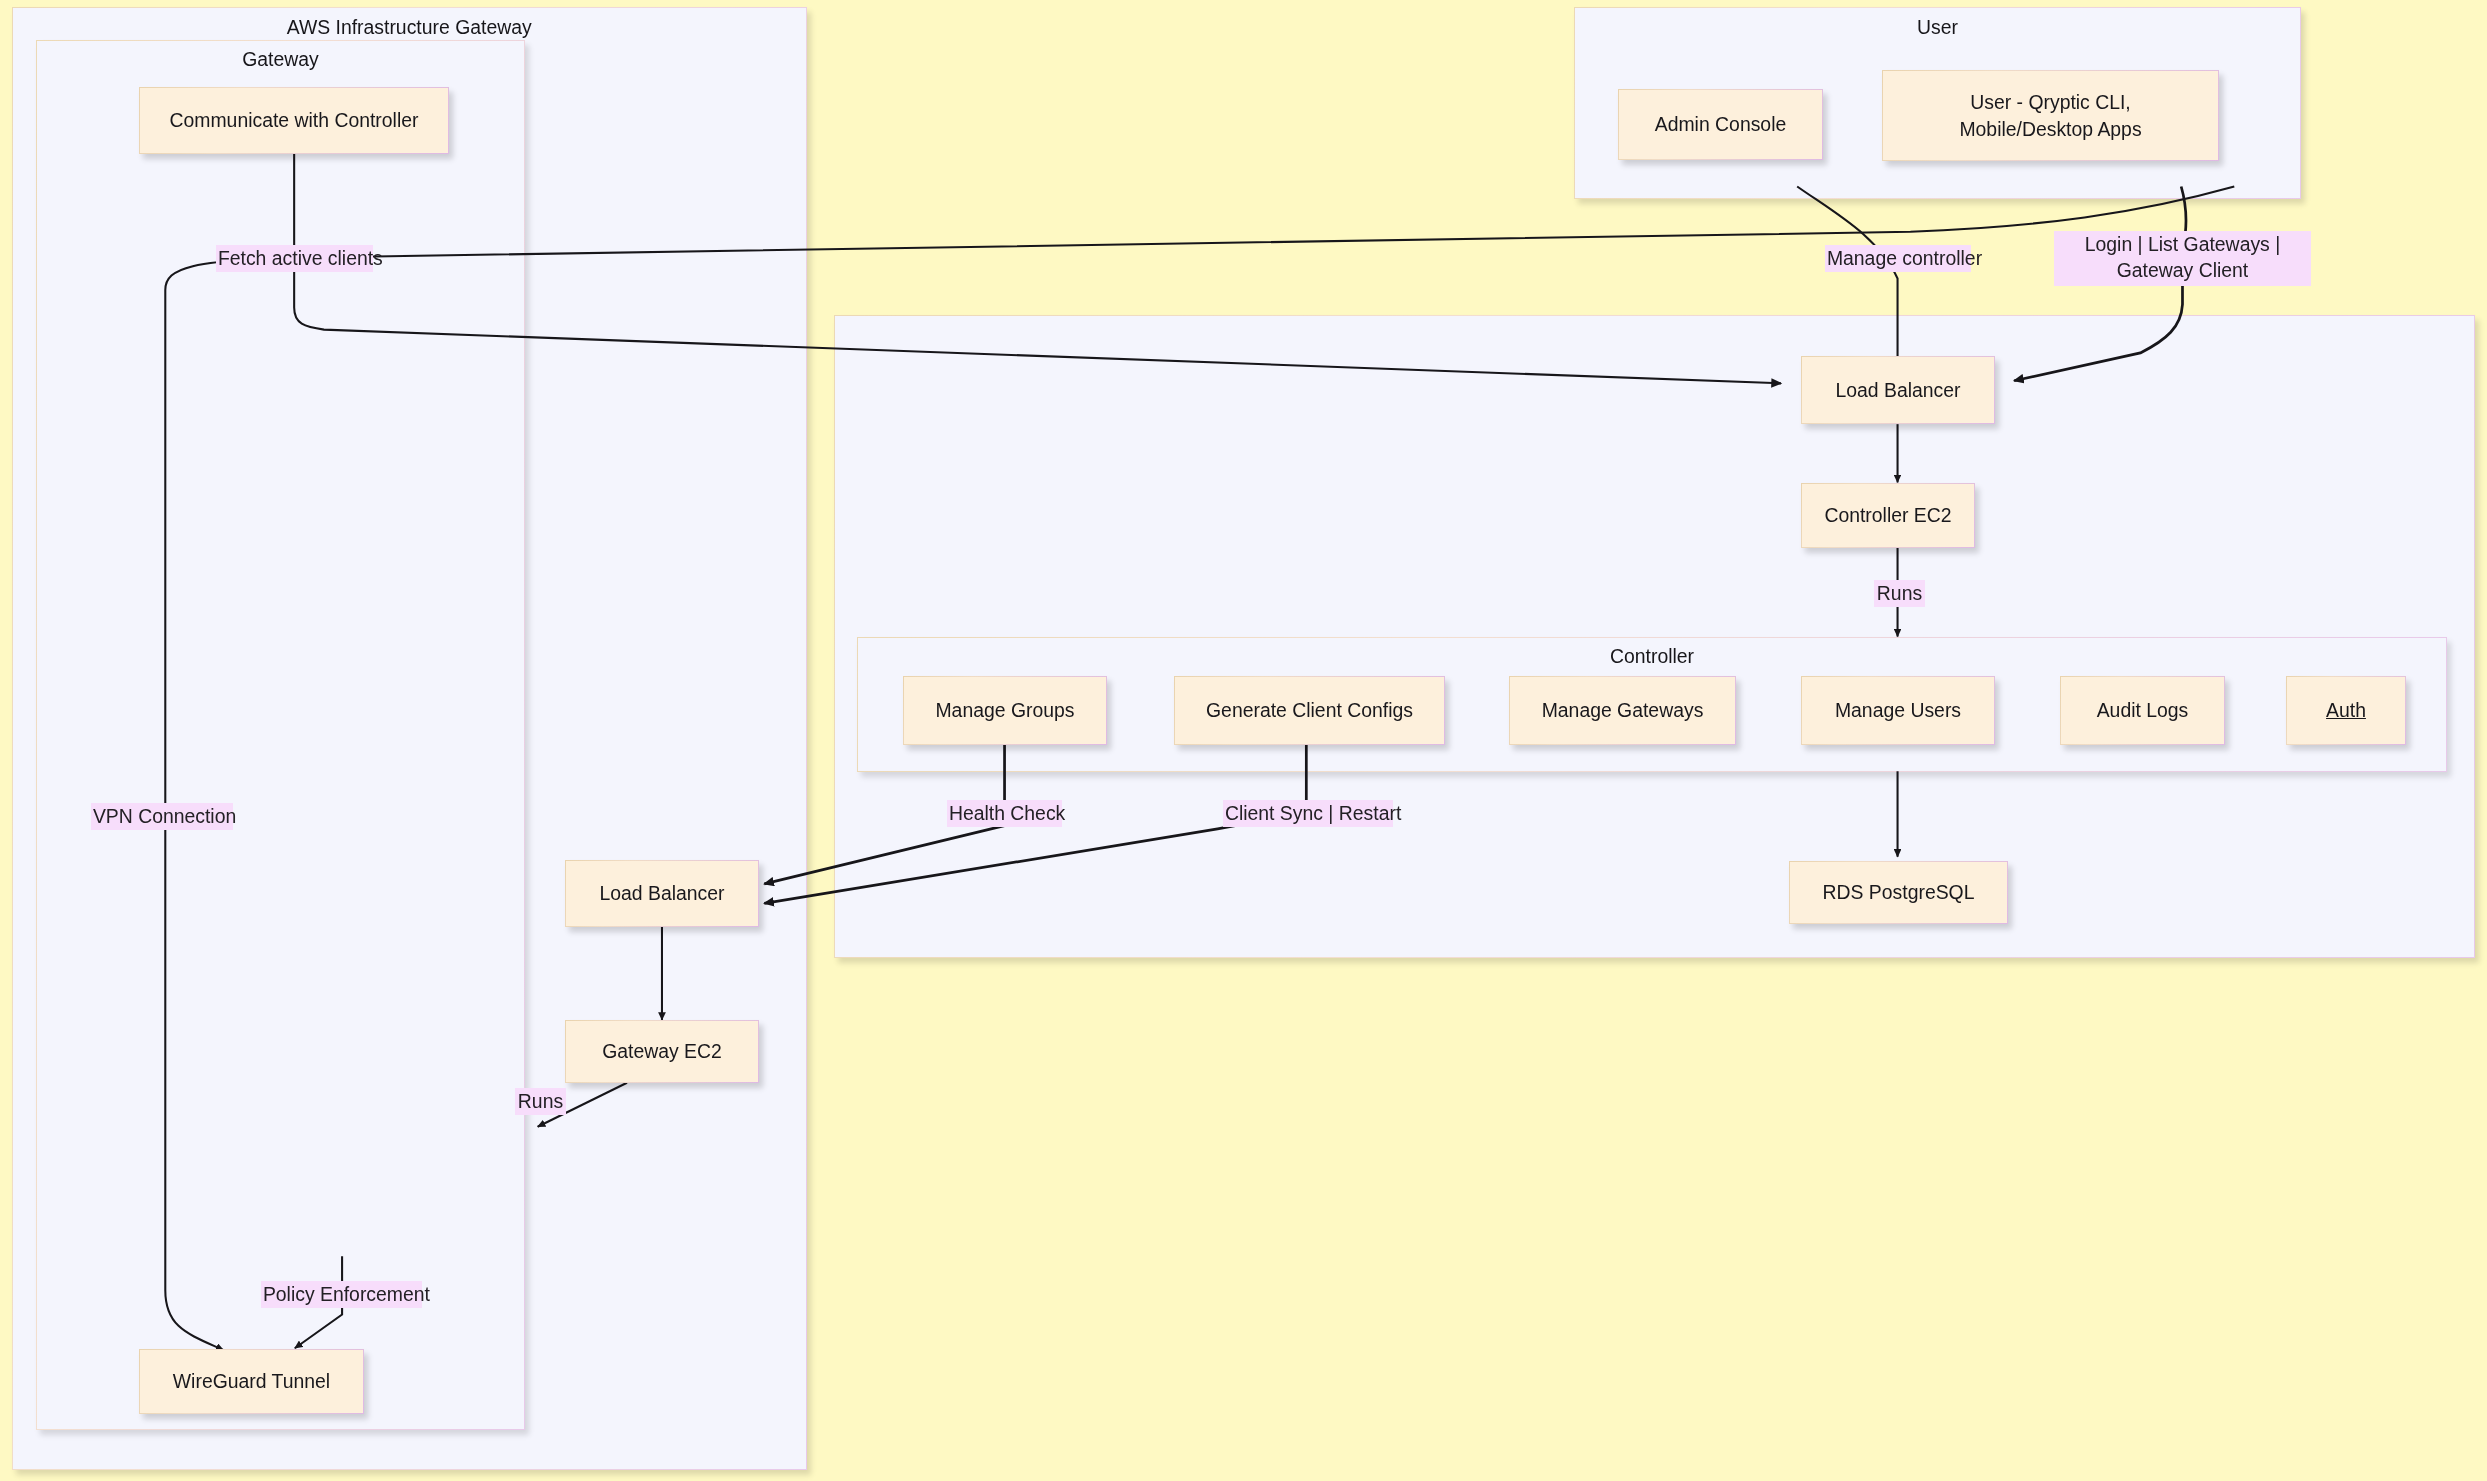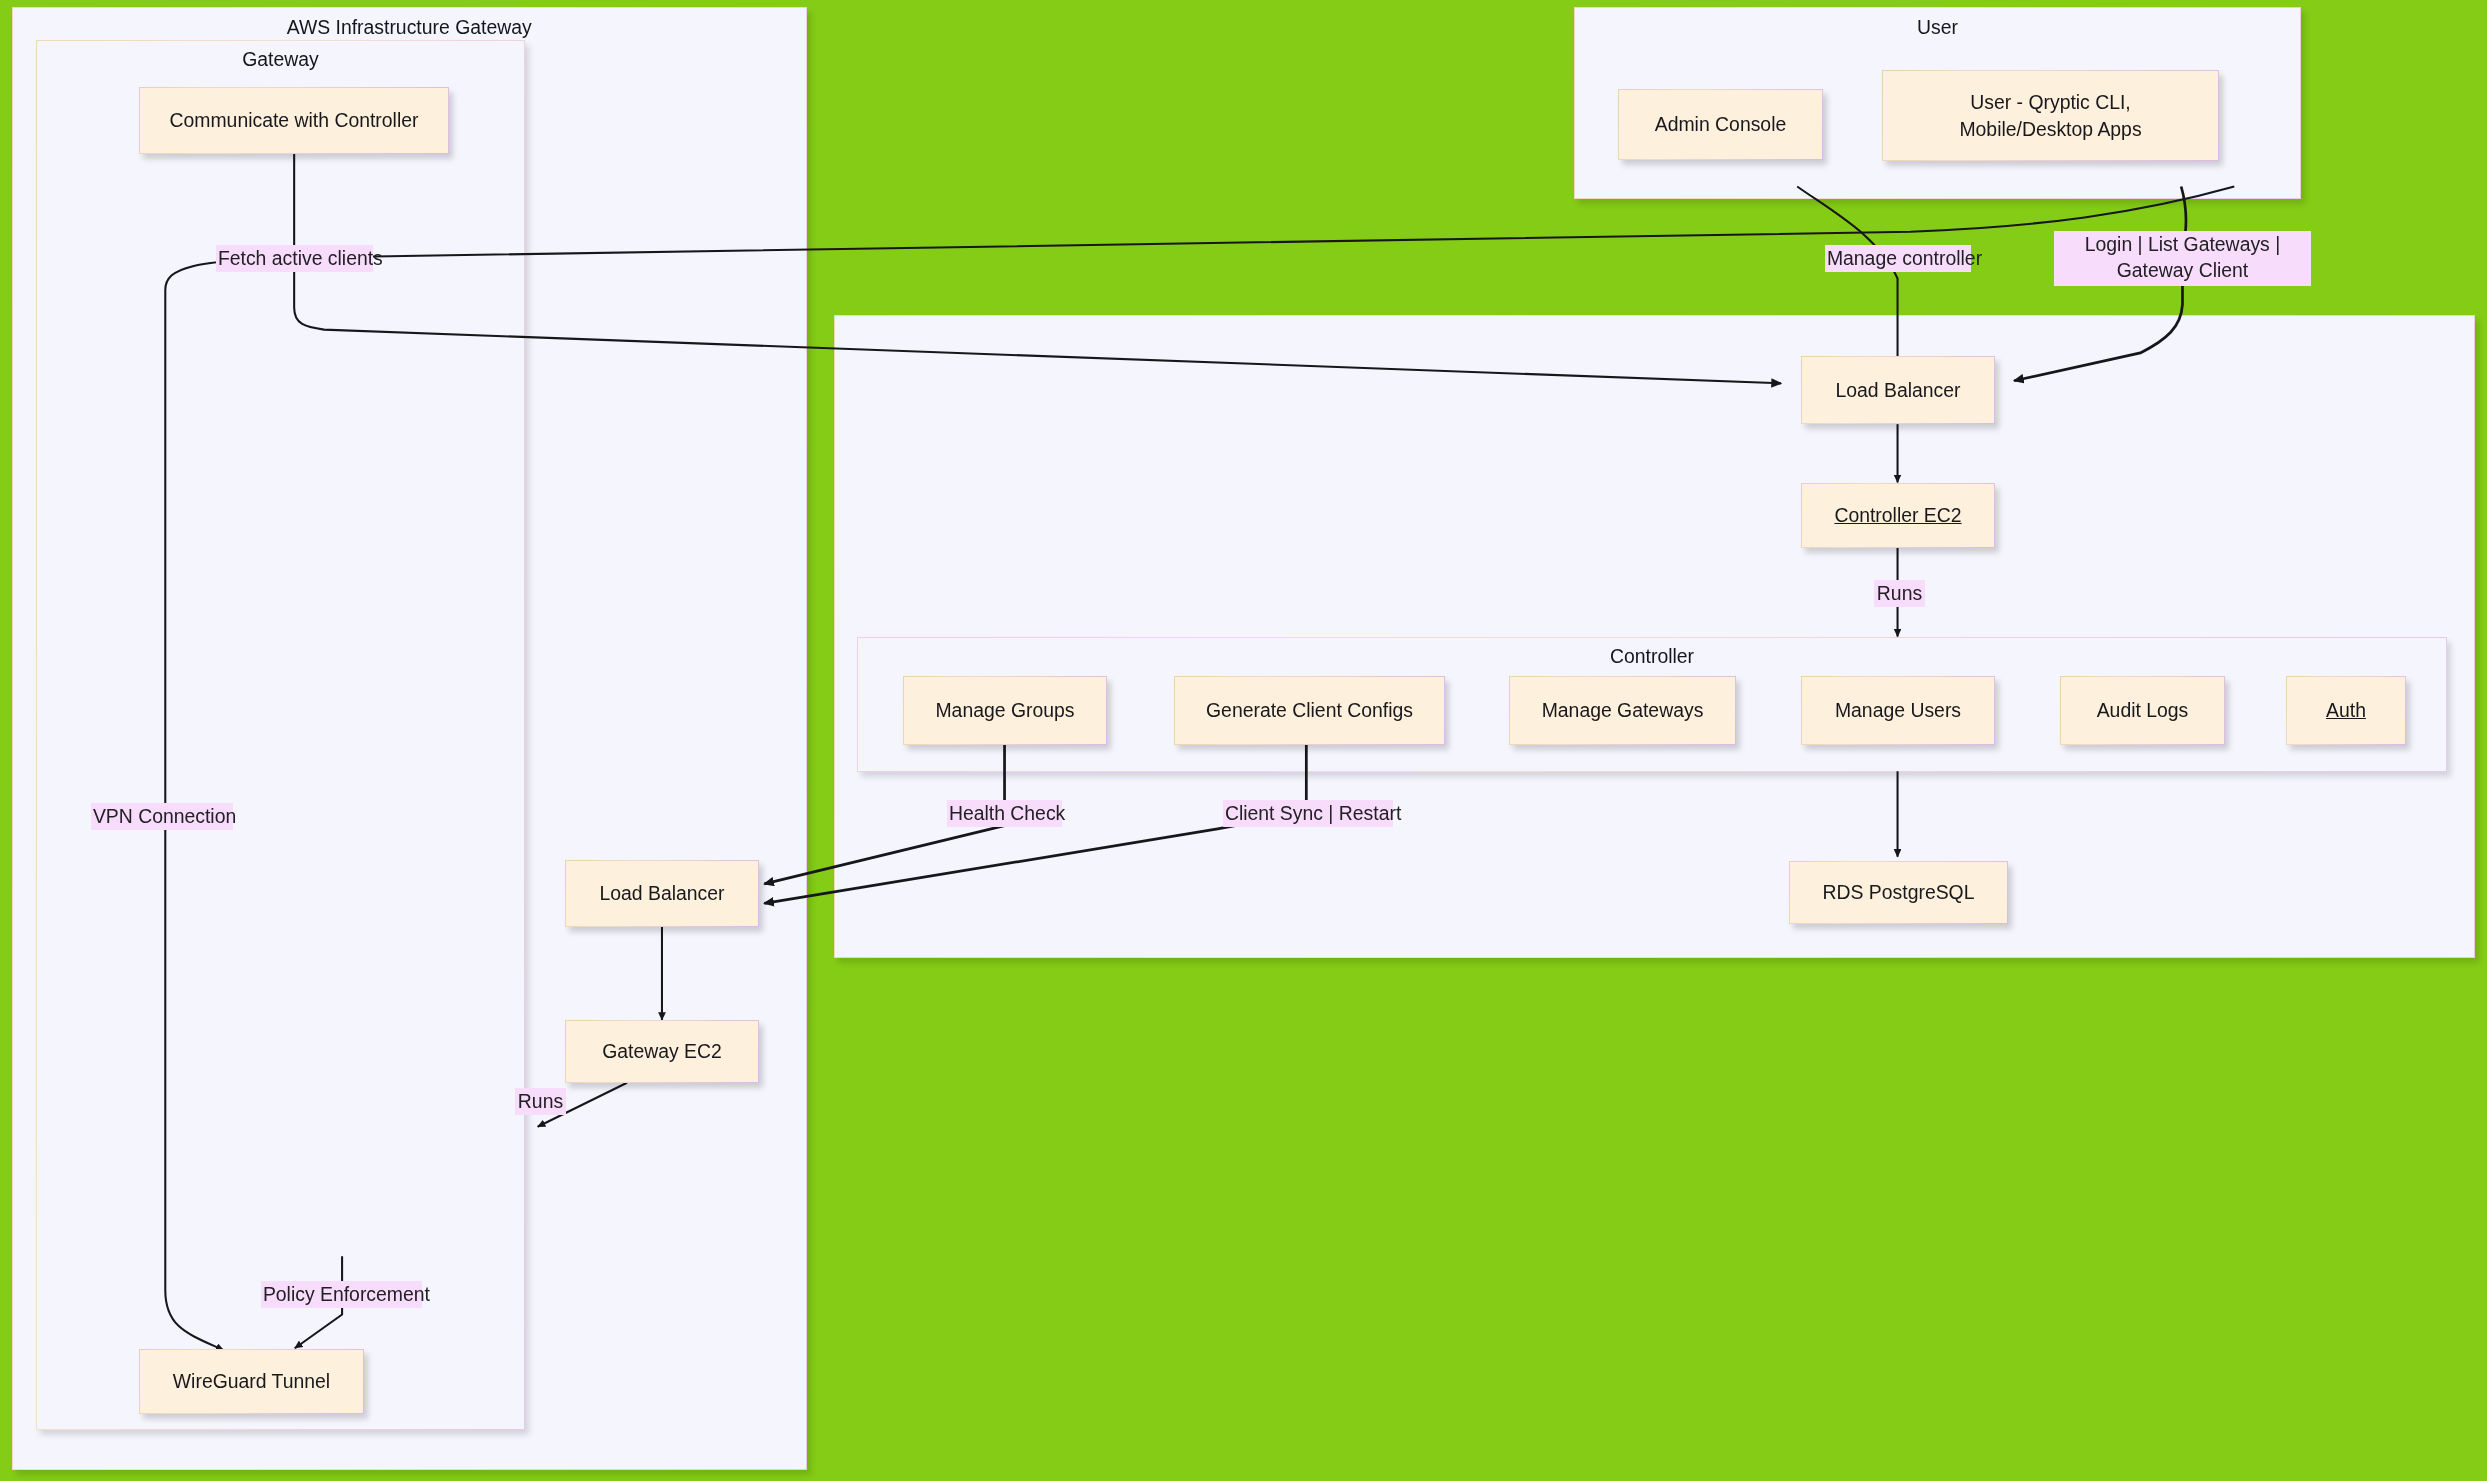--- a/index.html
+++ b/index.html
@@ -7,21 +7,21 @@
     padding: 0;
     background: #ffffff;
   }
   body {
     font-family: "Liberation Sans", sans-serif;
   }
   #canvas {
     position: relative;
     width: 2487px;
     height: 1481px;
-    background: #84cc16;
+    background: #fef9c3;
     overflow: hidden;
   }
   svg#wires {
     position: absolute;
     left: 0; top: 0;
     width: 2487px;
     height: 1481px;
     pointer-events: none;
   }
   .cluster {
@@ -135,21 +135,21 @@
 
   <div class="node" style="left:1618px; top:89px; width:205px; height:71px;">Admin Console</div>
 
   <div class="node node-multiline" style="left:1882px; top:70px; width:337px; height:91px;">
     <span style="white-space:pre-line;">User - Qryptic CLI,
 Mobile/Desktop Apps</span>
   </div>
 
   <div class="node" style="left:1801px; top:356px; width:194px; height:68px;">Load Balancer</div>
 
-  <div class="node" style="left:1801px; top:483px; width:194px; height:65px;text-decoration:underline;">Controller EC2</div>
+  <div class="node" style="left:1801px; top:483px; width:174px; height:65px;">Controller EC2</div>
 
   <div class="node" style="left:903px; top:676px; width:204px; height:69px;">Manage Groups</div>
 
   <div class="node" style="left:1174px; top:676px; width:271px; height:69px;">Generate Client Configs</div>
 
   <div class="node" style="left:1509px; top:676px; width:227px; height:69px;">Manage Gateways</div>
 
   <div class="node" style="left:1801px; top:676px; width:194px; height:69px;">Manage Users</div>
 
   <div class="node" style="left:2060px; top:676px; width:165px; height:69px;">Audit Logs</div>

